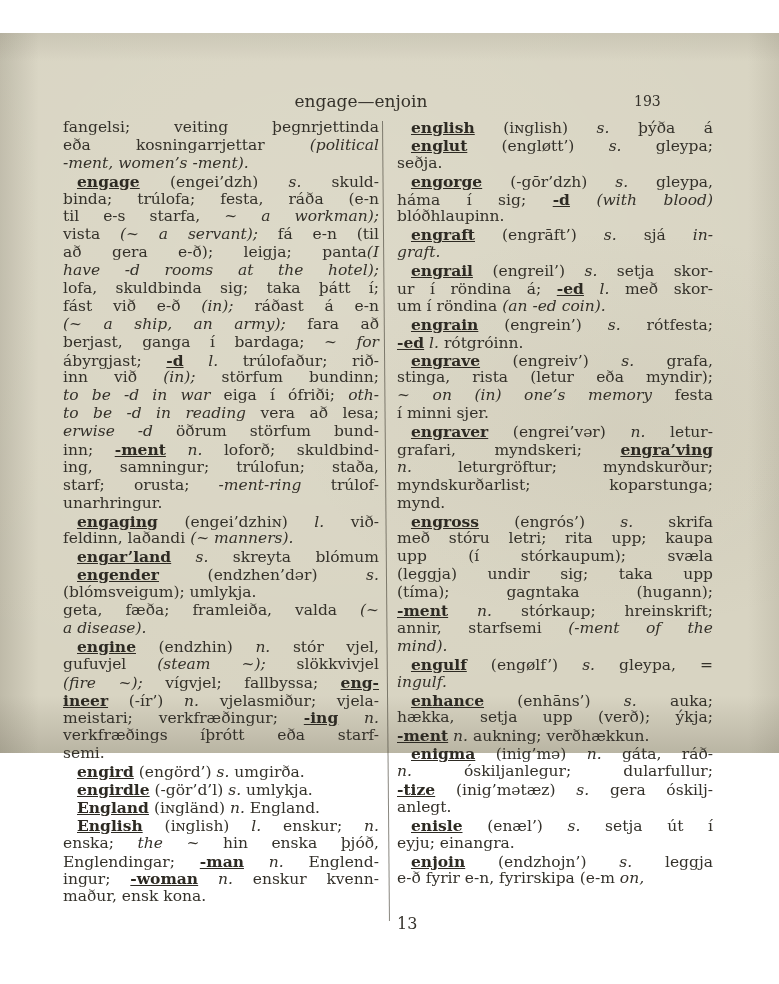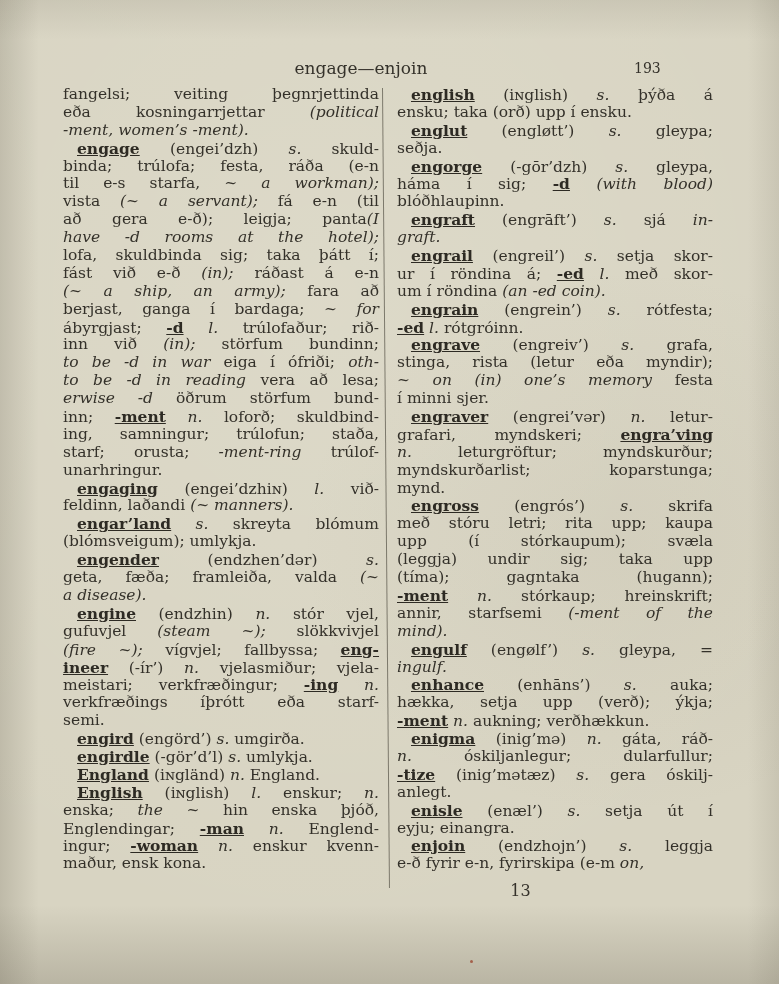--- a/index.html
+++ b/index.html
@@ -6,28 +6,29 @@
     --paper:#d8d4c2;
     --ink:#34312a;
     --rule:#4a463c;
   }
   html,body{margin:0;padding:0;}
   body{
     width:779px;height:984px;overflow:hidden;
     font-family:"DejaVu Serif", serif;
   }
   .page{
-    position:relative;width:779px;height:984px;
+    position:relative;width:779px;height:720px;
     color:var(--ink);
     background:
       radial-gradient(120% 110% at 42% 30%, rgba(255,255,246,0.12), rgba(0,0,0,0) 62%),
       radial-gradient(60% 40% at 80% 55%, rgba(120,112,90,0.07), rgba(0,0,0,0) 70%),
       linear-gradient(to right, rgba(88,82,66,0.20), rgba(0,0,0,0) 5%, rgba(0,0,0,0) 96%, rgba(88,82,66,0.12)),
       linear-gradient(to bottom, rgba(88,82,66,0.12), rgba(0,0,0,0) 4%, rgba(0,0,0,0) 92%, rgba(88,82,66,0.24)),
       var(--paper);
+    margin-top: 33px;
   }
   .header-title{
     position:absolute;top:60px;left:361px;transform:translateX(-50%);
     font-size:17px;line-height:17px;white-space:nowrap;
   }
   .header-pagenum{
     position:absolute;top:60px;left:634px;
     font-size:14px;line-height:17px;
   }
   .col{
@@ -43,21 +44,21 @@
   .line{
     height:17.9px;line-height:17.9px;font-size:15.5px;
     text-align:justify;text-align-last:justify;
   }
   .line.noj{text-align-last:left;}
   .line.ind{text-indent:14px;}
   .bold{font-weight:bold;color:#2d2a23;text-decoration:underline;}
   .ital{font-style:italic;}
   .sigmark{
     position:absolute;top:882px;left:397px;width:247px;
-    font-size:16px;line-height:18px;text-align:center;
+    font-size:16px;line-height:18px;text-align:left;
   }
   .speck{
     position:absolute;left:470px;top:960px;width:3px;height:3px;border-radius:50%;
     background:#9c4a33;opacity:0.8;
   }
 </style>
 </head>
 <body>
 
 <div class="page">
@@ -83,22 +84,22 @@
       <div class="line"><span class="ital">to be -d in war</span><span> eiga í ófriði; </span><span class="ital">oth-</span></div>
       <div class="line"><span class="ital">to be -d in reading</span><span> vera að lesa;</span></div>
       <div class="line"><span class="ital">erwise -d</span><span> öðrum störfum bund-</span></div>
       <div class="line"><span>inn; </span><span class="bold">-ment</span><span> </span><span class="ital">n.</span><span> loforð; skuldbind-</span></div>
       <div class="line"><span>ing, samningur; trúlofun; staða,</span></div>
       <div class="line"><span>starf; orusta; </span><span class="ital">-ment-ring</span><span> trúlof-</span></div>
       <div class="line noj"><span>unarhringur.</span></div>
       <div class="line ind"><span class="bold">engaging</span><span> (engei’dzhiɴ) </span><span class="ital">l.</span><span> við-</span></div>
       <div class="line noj"><span>feldinn, laðandi </span><span class="ital">(~ manners).</span></div>
       <div class="line ind"><span class="bold">engar’land</span><span> </span><span class="ital">s.</span><span> skreyta blómum</span></div>
+      <div class="line ind"><span class="bold">engender</span><span> (endzhen’dər) </span><span class="ital">s.</span></div>
       <div class="line noj"><span>(blómsveigum); umlykja.</span></div>
-      <div class="line ind"><span class="bold">engender</span><span> (endzhen’dər) </span><span class="ital">s.</span></div>
       <div class="line"><span>geta, fæða; framleiða, valda </span><span class="ital">(~</span></div>
       <div class="line noj"><span class="ital">a disease).</span></div>
       <div class="line ind"><span class="bold">engine</span><span> (endzhin) </span><span class="ital">n.</span><span> stór vjel,</span></div>
       <div class="line"><span>gufuvjel </span><span class="ital">(steam ~);</span><span> slökkvivjel</span></div>
       <div class="line"><span class="ital">(fire ~);</span><span> vígvjel; fallbyssa; </span><span class="bold">eng-</span></div>
       <div class="line"><span class="bold">ineer</span><span> (-ír’) </span><span class="ital">n.</span><span> vjelasmiður; vjela-</span></div>
       <div class="line"><span>meistari; verkfræðingur; </span><span class="bold">-ing</span><span> </span><span class="ital">n.</span></div>
       <div class="line"><span>verkfræðings íþrótt eða starf-</span></div>
       <div class="line noj"><span>semi.</span></div>
       <div class="line ind noj"><span class="bold">engird</span><span> (engörd’) </span><span class="ital">s.</span><span> umgirða.</span></div>
@@ -106,21 +107,20 @@
       <div class="line ind noj"><span class="bold">England</span><span> (iɴgländ) </span><span class="ital">n.</span><span> England.</span></div>
       <div class="line ind"><span class="bold">English</span><span> (iɴglish) </span><span class="ital">l.</span><span> enskur; </span><span class="ital">n.</span></div>
       <div class="line"><span>enska; </span><span class="ital">the ~</span><span> hin enska þjóð,</span></div>
       <div class="line"><span>Englendingar; </span><span class="bold">-man</span><span> </span><span class="ital">n.</span><span> Englend-</span></div>
       <div class="line"><span>ingur; </span><span class="bold">-woman</span><span> </span><span class="ital">n.</span><span> enskur kvenn-</span></div>
       <div class="line noj"><span>maður, ensk kona.</span></div>
     </div>
   <div class="divider"></div>
   <div class="col col-right">
       <div class="line ind"><span class="bold">english</span><span> (iɴglish) </span><span class="ital">s.</span><span> þýða á</span></div>
-      <div class="line noj"><span>ensku; taka (orð) upp í ensku.</span></div>
       <div class="line ind"><span class="bold">englut</span><span> (engløtt’) </span><span class="ital">s.</span><span> gleypa;</span></div>
       <div class="line noj"><span>seðja.</span></div>
       <div class="line ind"><span class="bold">engorge</span><span> (-gōr’dzh) </span><span class="ital">s.</span><span> gleypa,</span></div>
       <div class="line"><span>háma í sig; </span><span class="bold">-d</span><span> </span><span class="ital">(with blood)</span></div>
       <div class="line noj"><span>blóðhlaupinn.</span></div>
       <div class="line ind"><span class="bold">engraft</span><span> (engrāft’) </span><span class="ital">s.</span><span> sjá </span><span class="ital">in-</span></div>
       <div class="line noj"><span class="ital">graft.</span></div>
       <div class="line ind"><span class="bold">engrail</span><span> (engreil’) </span><span class="ital">s.</span><span> setja skor-</span></div>
       <div class="line"><span>ur í röndina á; </span><span class="bold">-ed</span><span> </span><span class="ital">l.</span><span> með skor-</span></div>
       <div class="line noj"><span>um í röndina </span><span class="ital">(an -ed coin).</span></div>

